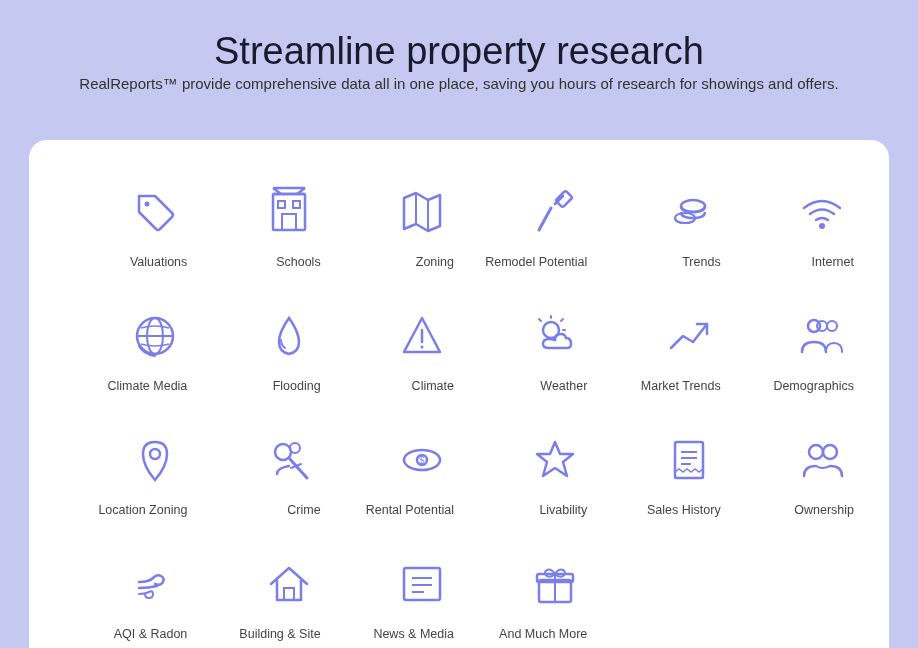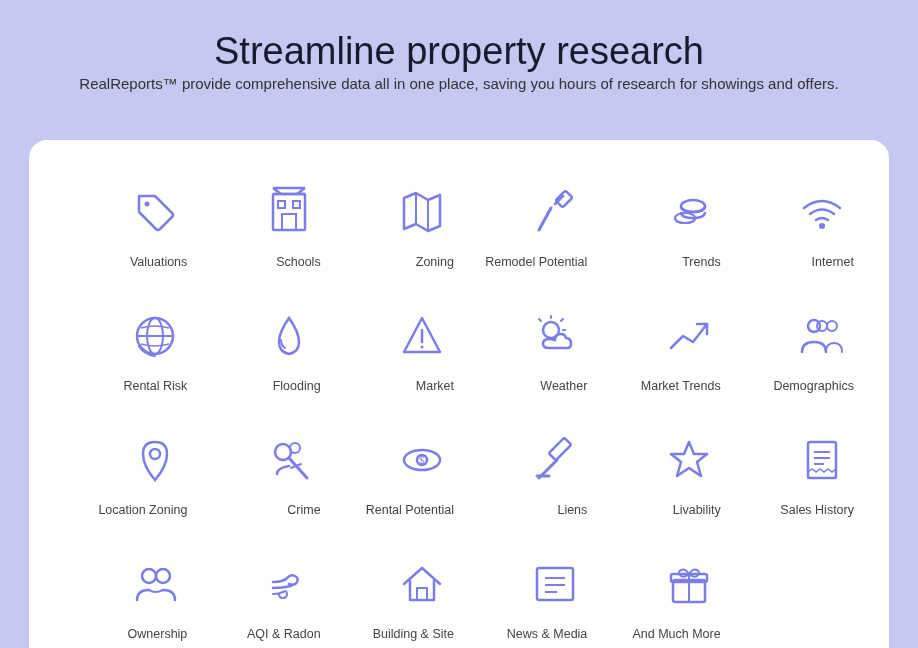--- a/index.html
+++ b/index.html
@@ -144,40 +144,40 @@
         <div class="icon-wrap">
           <svg viewBox="0 0 52 52" fill="none">
     <circle cx="26" cy="26" r="18" stroke="#7b7ee8" stroke-width="2.5" fill="none"></circle>
     <ellipse cx="26" cy="26" rx="8" ry="18" stroke="#7b7ee8" stroke-width="2" fill="none"></ellipse>
     <line x1="8" y1="26" x2="44" y2="26" stroke="#7b7ee8" stroke-width="2"></line>
     <path d="M12 18 Q26 14 40 18" stroke="#7b7ee8" stroke-width="1.5" fill="none"></path>
     <path d="M12 34 Q26 38 40 34" stroke="#7b7ee8" stroke-width="1.5" fill="none"></path>
     <path d="M10 36 Q14 44 26 46" stroke="#7b7ee8" stroke-width="2" fill="none" stroke-linecap="round"></path>
   </svg>
         </div>
-        <span class="item-label">Rental Risk</span>
+        <span class="item-label">Climate Media</span>
       </div>
       <div class="grid-item">
         <div class="icon-wrap">
           <svg viewBox="0 0 52 52" fill="none">
     <path d="M26 8 Q36 22 36 32 Q36 42 26 44 Q16 42 16 32 Q16 22 26 8Z" stroke="#7b7ee8" stroke-width="2.5" fill="none"></path>
     <path d="M22 38 Q18 35 18 30" stroke="#7b7ee8" stroke-width="2" fill="none" stroke-linecap="round"></path>
   </svg>
         </div>
         <span class="item-label">Flooding</span>
       </div>
       <div class="grid-item">
         <div class="icon-wrap">
           <svg viewBox="0 0 52 52" fill="none">
     <path d="M26 8 L44 42 L8 42 Z" stroke="#7b7ee8" stroke-width="2.5" fill="none" stroke-linejoin="round"></path>
     <line x1="26" y1="20" x2="26" y2="32" stroke="#7b7ee8" stroke-width="2.5" stroke-linecap="round"></line>
     <circle cx="26" cy="37" r="1.5" fill="#7b7ee8"></circle>
   </svg>
         </div>
-        <span class="item-label">Market</span>
+        <span class="item-label">Climate</span>
       </div>
       <div class="grid-item">
         <div class="icon-wrap">
           <svg viewBox="0 0 52 52" fill="none">
     <circle cx="22" cy="20" r="8" stroke="#7b7ee8" stroke-width="2.5" fill="none"></circle>
     <line x1="22" y1="8" x2="22" y2="6" stroke="#7b7ee8" stroke-width="2" stroke-linecap="round"></line>
     <line x1="32" y1="11" x2="34" y2="9" stroke="#7b7ee8" stroke-width="2" stroke-linecap="round"></line>
     <line x1="34" y1="20" x2="36" y2="20" stroke="#7b7ee8" stroke-width="2" stroke-linecap="round"></line>
     <line x1="12" y1="11" x2="10" y2="9" stroke="#7b7ee8" stroke-width="2" stroke-linecap="round"></line>
     <path d="M26 30 Q26 24 32 24 Q36 24 37 28 Q42 28 42 34 Q42 38 38 38 L20 38 Q14 38 14 34 Q14 29 20 29 Q22 29 26 30Z" stroke="#7b7ee8" stroke-width="2.5" fill="none"></path>
@@ -233,30 +233,20 @@
     <ellipse cx="26" cy="26" rx="18" ry="10" stroke="#7b7ee8" stroke-width="2.5" fill="none"></ellipse>
     <circle cx="26" cy="26" r="5" stroke="#7b7ee8" stroke-width="2.5" fill="none"></circle>
     <text x="23" y="30" font-size="10" fill="#7b7ee8" font-family="Arial">$</text>
   </svg>
         </div>
         <span class="item-label">Rental Potential</span>
       </div>
       <div class="grid-item">
         <div class="icon-wrap">
           <svg viewBox="0 0 52 52" fill="none">
-    <rect x="20" y="10" width="22" height="10" rx="2" stroke="#7b7ee8" stroke-width="2.5" fill="none" transform="rotate(-45 31 15)"></rect>
-    <line x1="10" y1="44" x2="28" y2="26" stroke="#7b7ee8" stroke-width="3" stroke-linecap="round"></line>
-    <line x1="8" y1="42" x2="20" y2="42" stroke="#7b7ee8" stroke-width="3" stroke-linecap="round"></line>
-  </svg>
-        </div>
-        <span class="item-label">Liens</span>
-      </div>
-      <div class="grid-item">
-        <div class="icon-wrap">
-          <svg viewBox="0 0 52 52" fill="none">
     <polygon points="26,8 31,20 44,20 34,28 38,42 26,34 14,42 18,28 8,20 21,20" stroke="#7b7ee8" stroke-width="2.5" fill="none" stroke-linejoin="round"></polygon>
   </svg>
         </div>
         <span class="item-label">Livability</span>
       </div>
       <div class="grid-item">
         <div class="icon-wrap">
           <svg viewBox="0 0 52 52" fill="none">
     <rect x="12" y="8" width="28" height="36" rx="2" stroke="#7b7ee8" stroke-width="2.5" fill="none"></rect>
     <line x1="18" y1="18" x2="34" y2="18" stroke="#7b7ee8" stroke-width="2"></line>

